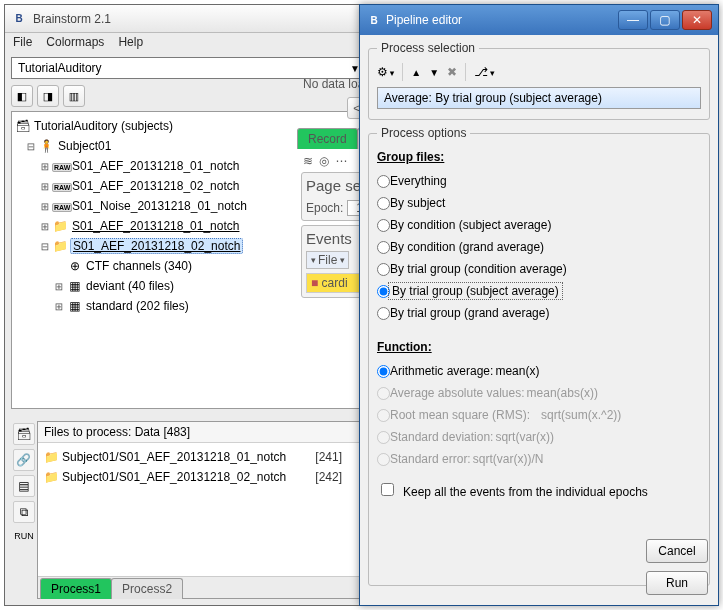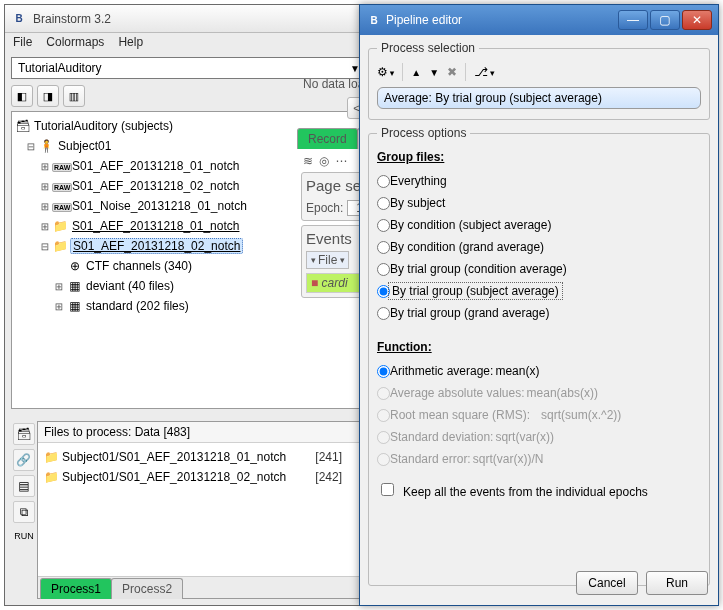--- a/index.html
+++ b/index.html
@@ -51,46 +51,46 @@
   .dialog { position: absolute; left: 359px; top: 4px; width: 360px; height: 602px; border: 1px solid #1b4f8a; background: #f0f0f0; box-shadow: 0 0 8px rgba(0,0,0,.4); }
   .dlg-title { height: 30px; background: linear-gradient(#5e98d8,#3a74bd); display: flex; align-items: center; padding: 0 6px; color: #fff; }
   .win-controls { margin-left: auto; display: flex; gap: 0; }
   .wbtn { width: 30px; height: 20px; border: 1px solid #2a5a9a; background: linear-gradient(#6fa7e3,#3a74bd); border-radius: 3px; margin-left: 2px; display: flex; align-items: center; justify-content: center; color: #fff; font-size: 12px; }
   .wbtn.close { background: linear-gradient(#e27a6a,#c93b2a); border-color: #8a2a1a; }
 
   fieldset { border: 1px solid #bcbcbc; border-radius: 3px; margin: 6px 8px; padding: 6px 8px 10px 8px; }
   legend { padding: 0 4px; color: #333; }
   .ps-toolbar { display: flex; align-items: center; gap: 8px; padding: 2px 0 6px 0; }
   .sep { width: 1px; height: 18px; background: #ccc; }
-  .ps-item { display: flex; align-items: center; height: 22px; border: 1px solid #9a9a9a; background: linear-gradient(#eaf3ff,#cfe3fb); padding: 0 6px; border-radius: 6px; }
+  .ps-item { display: flex; align-items: center; height: 22px; border: 1px solid #9a9a9a; background: linear-gradient(#eaf3ff,#cfe3fb); padding: 0 6px; border-radius: 0; }
 
   .po-head { font-weight: bold; text-decoration: underline; margin: 4px 0 6px 0; }
   .radio-row { display: flex; align-items: center; height: 22px; }
   .radio-row input { margin: 0; }
   .disabled { color: #9a9a9a; }
   .dottedsel { outline: 1px dotted #666; outline-offset: 1px; padding: 0 2px; }
   .chk-row { display: flex; align-items: flex-end; gap: 6px; margin-top: 10px; }
 
-  .dlg-buttons { position: absolute; right: 10px; bottom: 10px; display: flex; gap: 8px; }
+  .dlg-buttons { position: absolute; right: 10px; bottom: 10px; display: flex; gap: 8px; flex-direction: column; }
   .btn { min-width: 62px; height: 24px; border: 1px solid #8a8a8a; border-radius: 3px; background: linear-gradient(#fdfdfd,#e4e4e4); display: flex; align-items: center; justify-content: center; padding: 0 10px; }
 
   .arrow-up::before{content:"\25B2"; font-size:10px;}
   .arrow-down::before{content:"\25BC"; font-size:10px;}
   .x-icon::before{content:"\2716"; color:#888;}
   .gear::before{content:"\2699";}
   .fork::before{content:"\2387";}
   .tri::before{content:"\25BE"; font-size:9px; margin-left:2px;}
 </style>
 </head>
 <body>
 
 <div class="main-window">
   <div class="titlebar-main">
     <span class="app-icon">B</span>
-    <span class="title-text">Brainstorm 3.2</span>
+    <span class="title-text">Brainstorm 2.1</span>
   </div>
   <div class="menubar">
     <span>File</span>
     <span>Colormaps</span>
     <span>Help</span>
   </div>
   <div class="protocol-row">
     <div class="protocol-select">
       <span>TutorialAuditory</span>
       <span class="chev">▼</span>
@@ -176,21 +176,21 @@
         <span style="border:1px solid #aaa; background:#fff; padding:0 8px;">1</span>
       </div>
     </div>
     <div class="box">
       <div class="hdr">Events</div>
       <div style="margin:4px 0; border:1px solid #bbb; background:#e8eef8; padding:1px 4px; display:inline-flex; align-items:center;">
         <span style="font-size:9px">▾&nbsp;</span>
           <span>File</span>
           <span style="font-size:9px">&nbsp;▾</span>
       </div>
-      <div style="border:1px solid #ccc; background:#bef264; padding:2px 4px;font-style:italic;">
+      <div style="border:1px solid #ccc; background:#fde047; padding:2px 4px;">
         <span style="color:#c05050">■ </span><span>cardi</span>
       </div>
     </div>
   </div>
 
   <div class="files-area">
     <div class="left-tool">
       <div class="ibtn2">🗃</div>
       <div class="ibtn2">🔗</div>
       <div class="ibtn2">▤</div>

